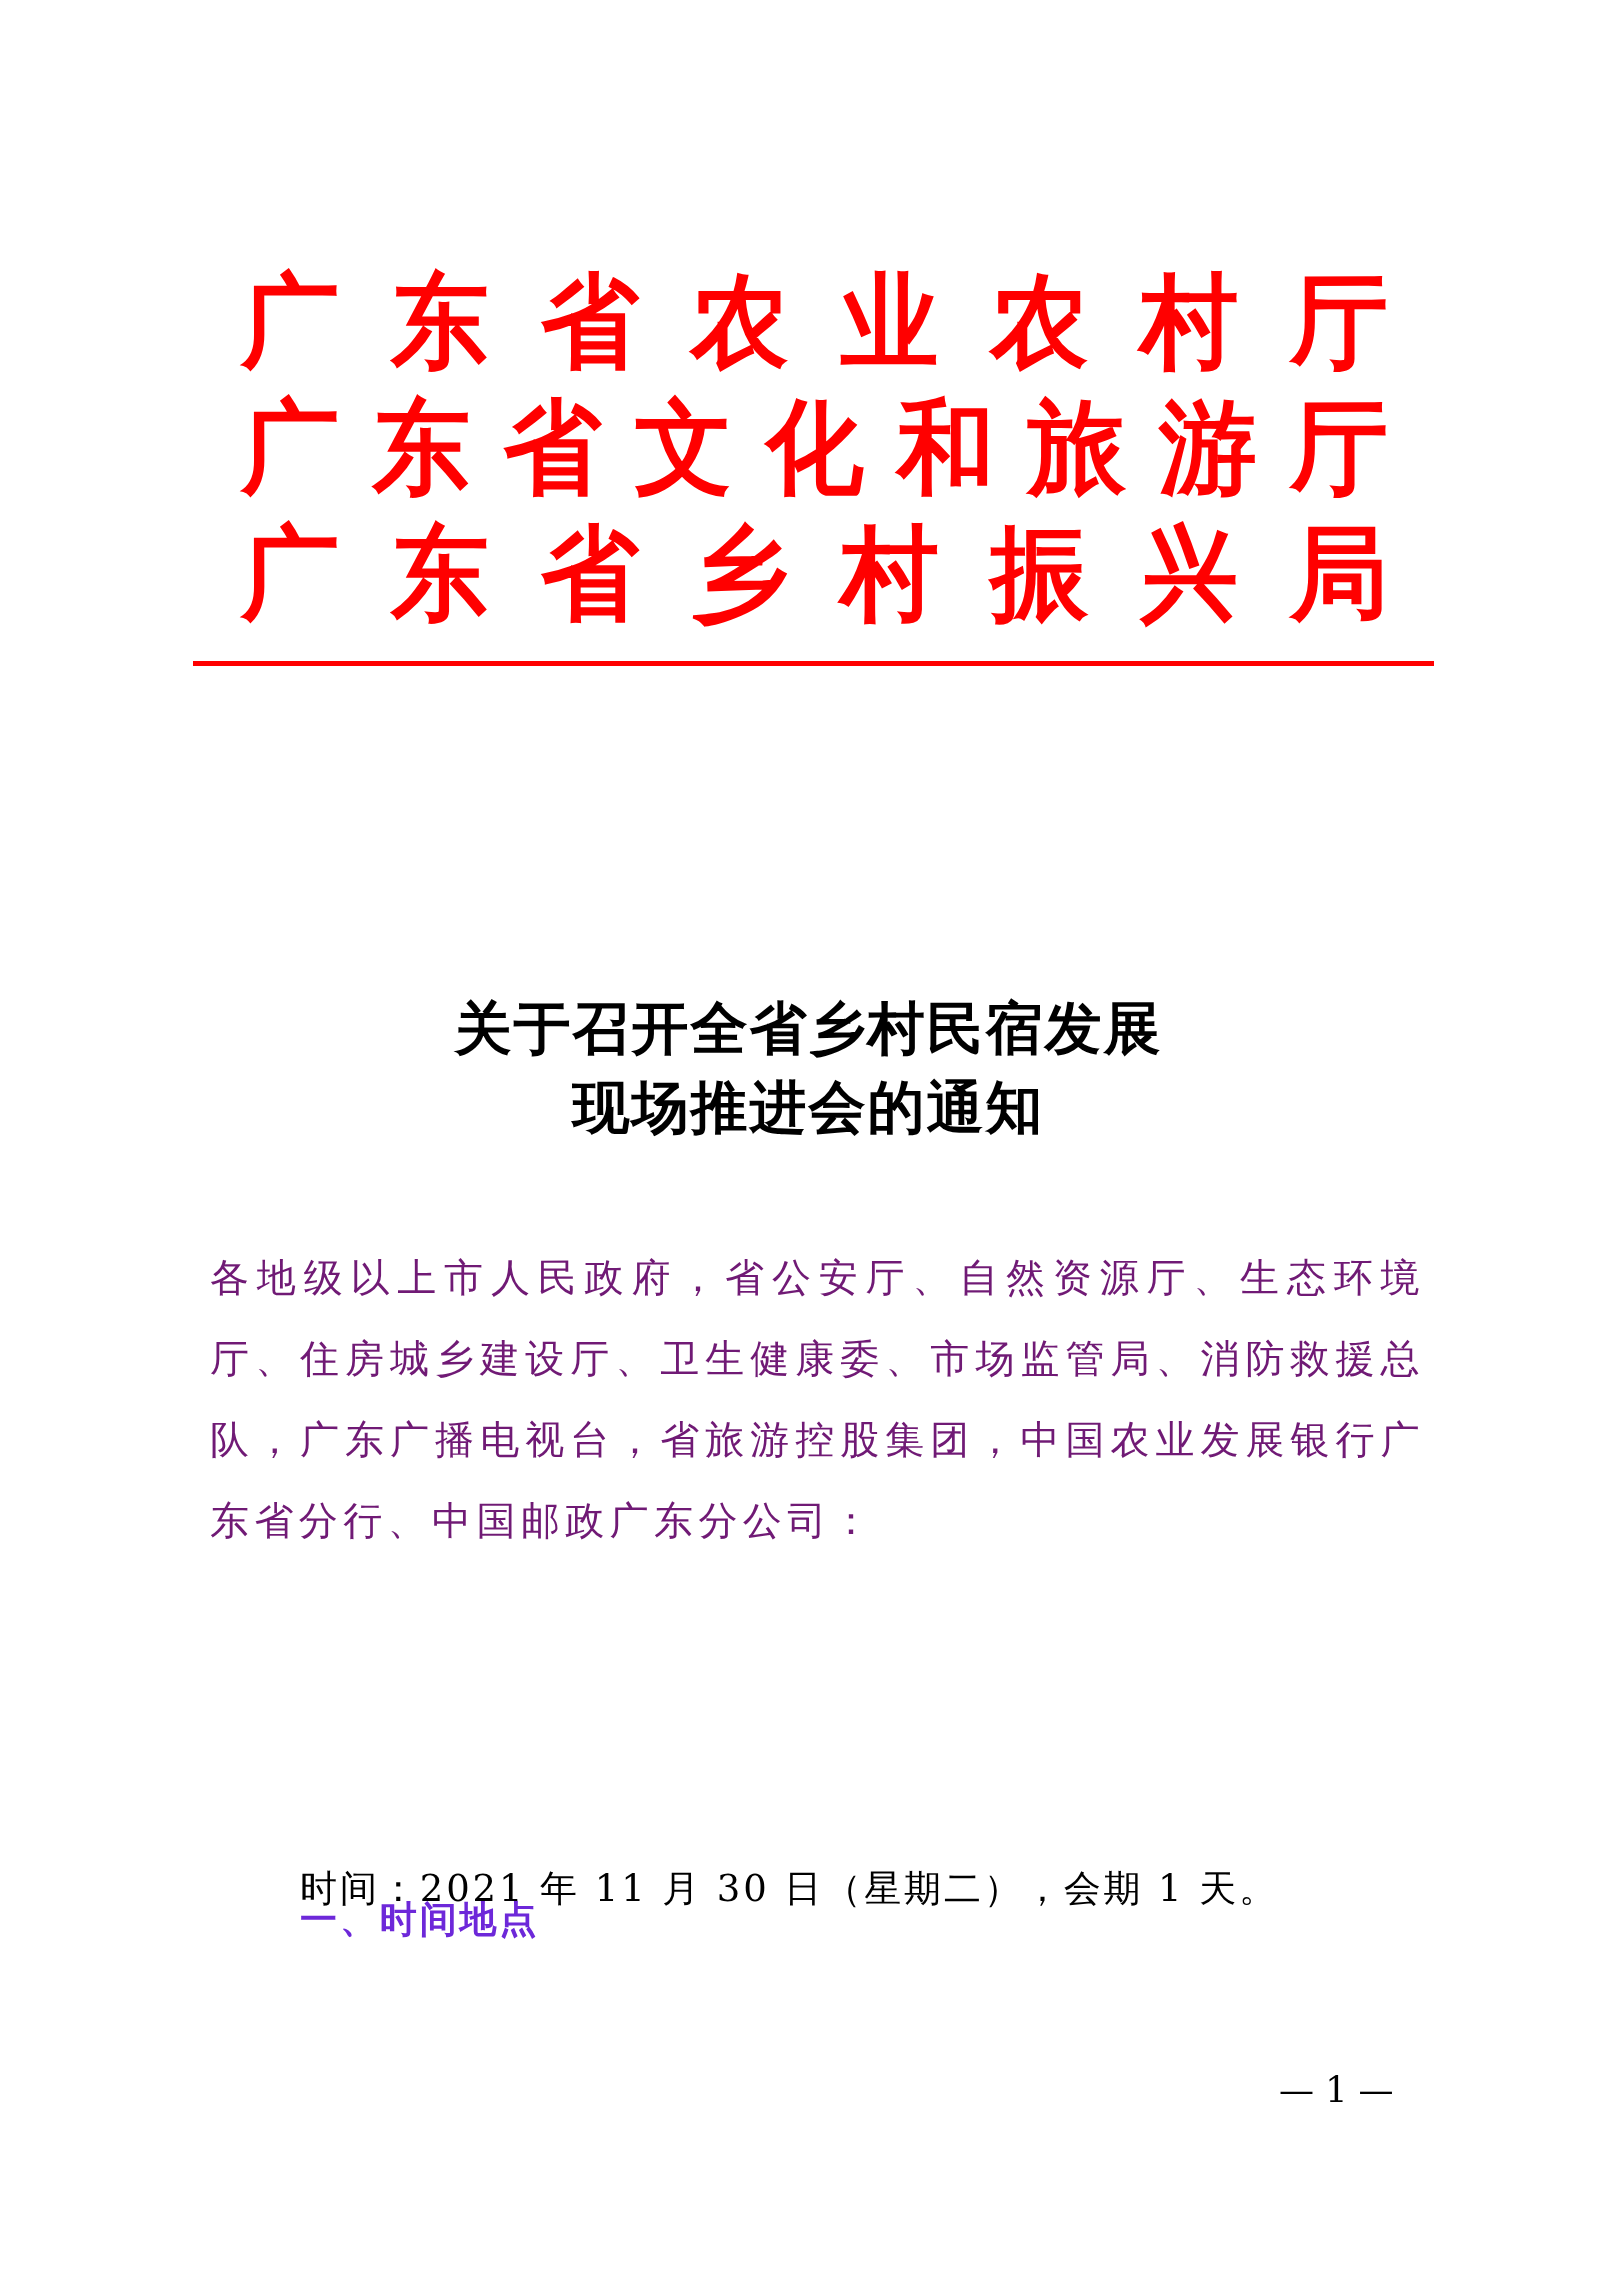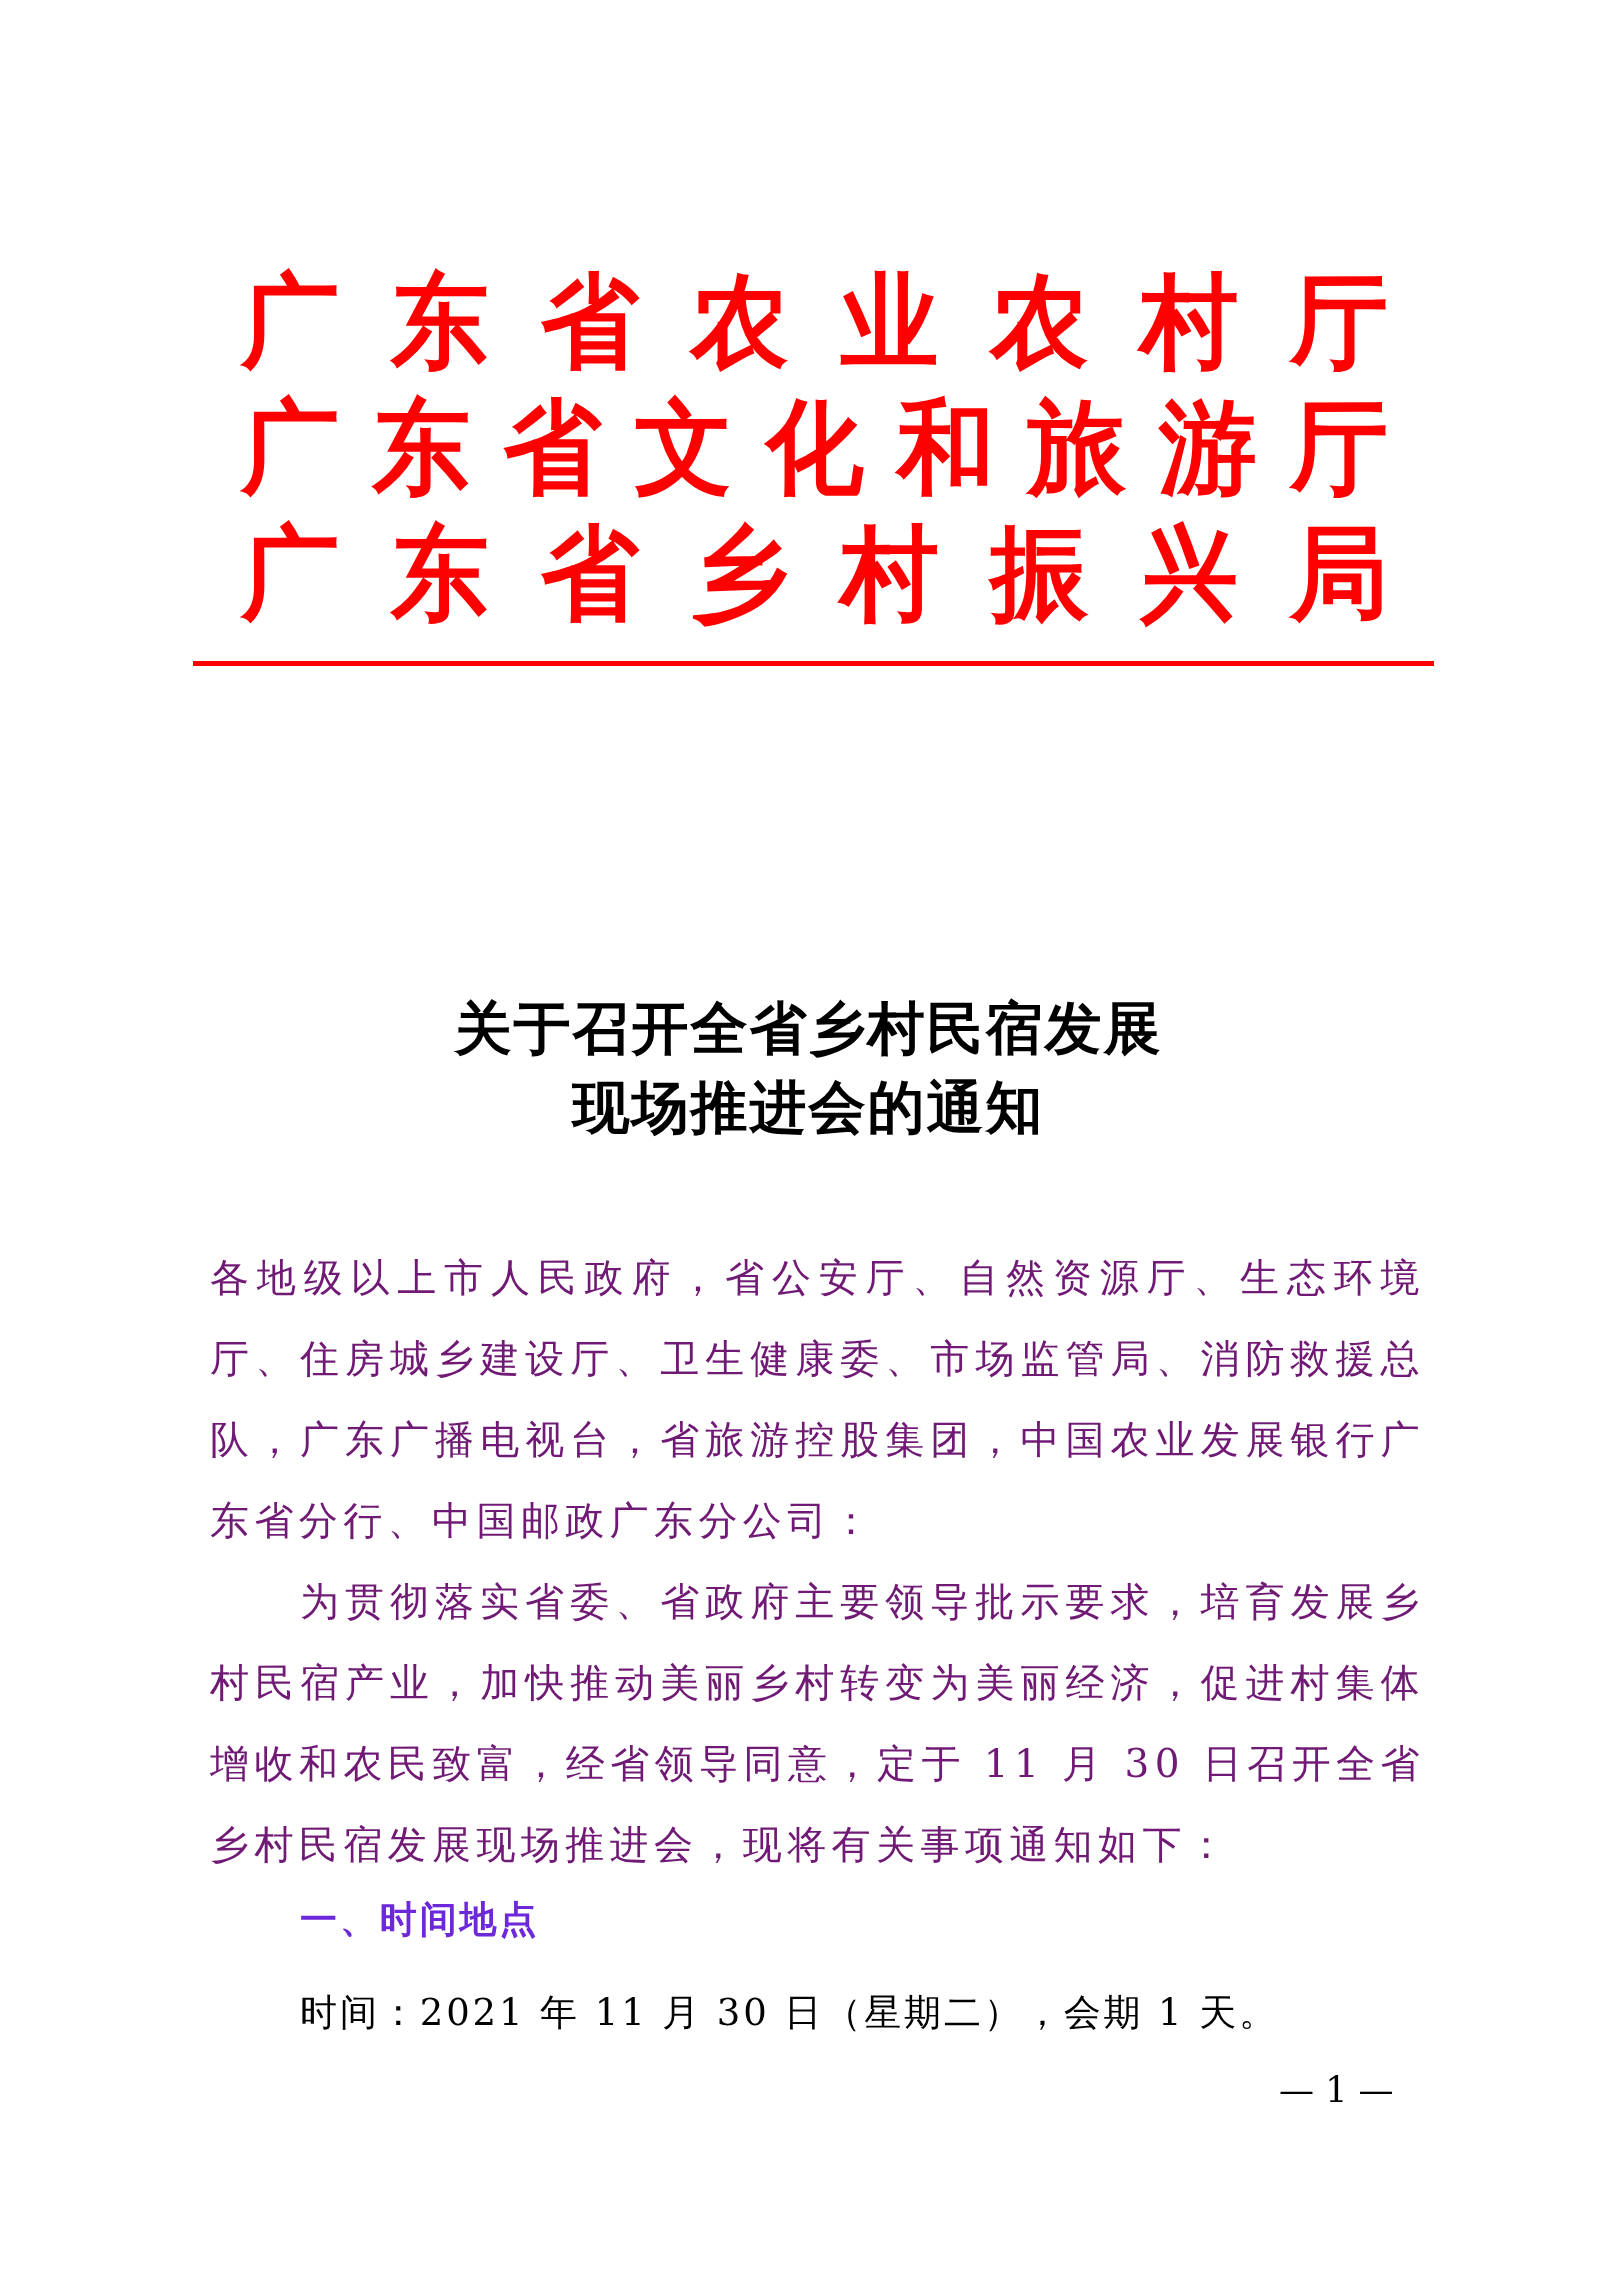--- a/index.html
+++ b/index.html
@@ -42,21 +42,21 @@
     text-align: justify; text-align-last: left; letter-spacing: 5.4px;
   }
   .salutation { top: 1237px; }
   .para { top: 1561px; text-indent: 90px; }
   .heading {
     position: absolute; left: 300px; top: 1895px;
     font-family: "DejaVu Sans", "Liberation Sans", sans-serif;
     font-weight: bold; font-size: 37px; color: #6d28d9; letter-spacing: 2.9px;
   }
   .time-line {
-    position: absolute; left: 300px; top: 1988px;
+    position: absolute; left: 300px; top: 1864px;
     font-family: "DejaVu Serif", "Liberation Serif", serif;
     font-size: 37px; color: #000; letter-spacing: 2.9px; white-space: nowrap;
   }
   .page-number {
     position: absolute; left: 1279px; top: 2070px;
     font-family: "DejaVu Serif", "Liberation Serif", serif;
     font-size: 35px; color: #000; white-space: pre;
   }
 </style>
 </head>
@@ -97,21 +97,20 @@
   </div>
 
   <div class="red-rule"></div>
 
 
   <div class="title" id="title1">关于召开全省乡村民宿发展</div>
   <div class="title" id="title2">现场推进会的通知</div>
 
   <div class="body-text salutation">各地级以上市人民政府，省公安厅、自然资源厅、生态环境厅、住房城乡建设厅、卫生健康委、市场监管局、消防救援总队，广东广播电视台，省旅游控股集团，中国农业发展银行广东省分行、中国邮政广东分公司：</div>
 
-  <div class="body-text para">为贯彻落实省委、省政府主要领导批示要求，培育发展乡村民宿产业，加快推动美丽乡村转变为美丽经济，促进村集体增收和农民致富，经省领导同意，定于 11 月 30 日召开全省乡村民宿发展现场推进会，现将有关事项通知如下：</div>
 
   <div class="heading">一、时间地点</div>
 
   <div class="time-line">时间：2021 年 11 月 30 日（星期二），会期 1 天。</div>
 
   <div class="page-number">— 1 —</div>
 
 </div>
 
 

